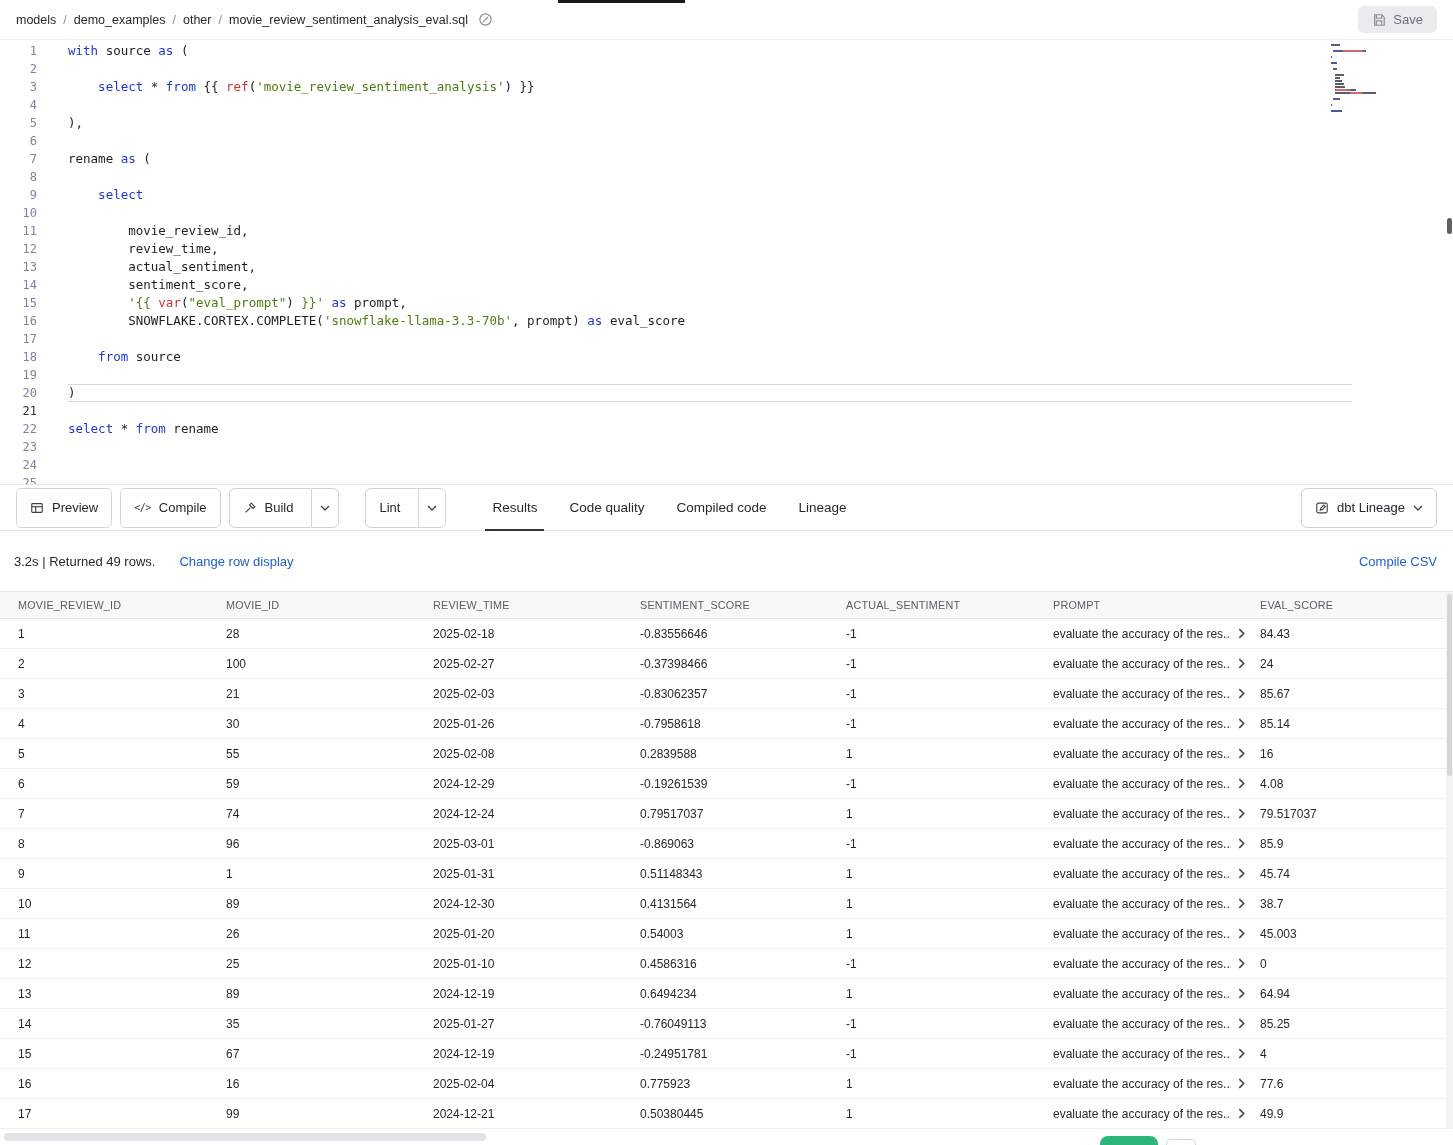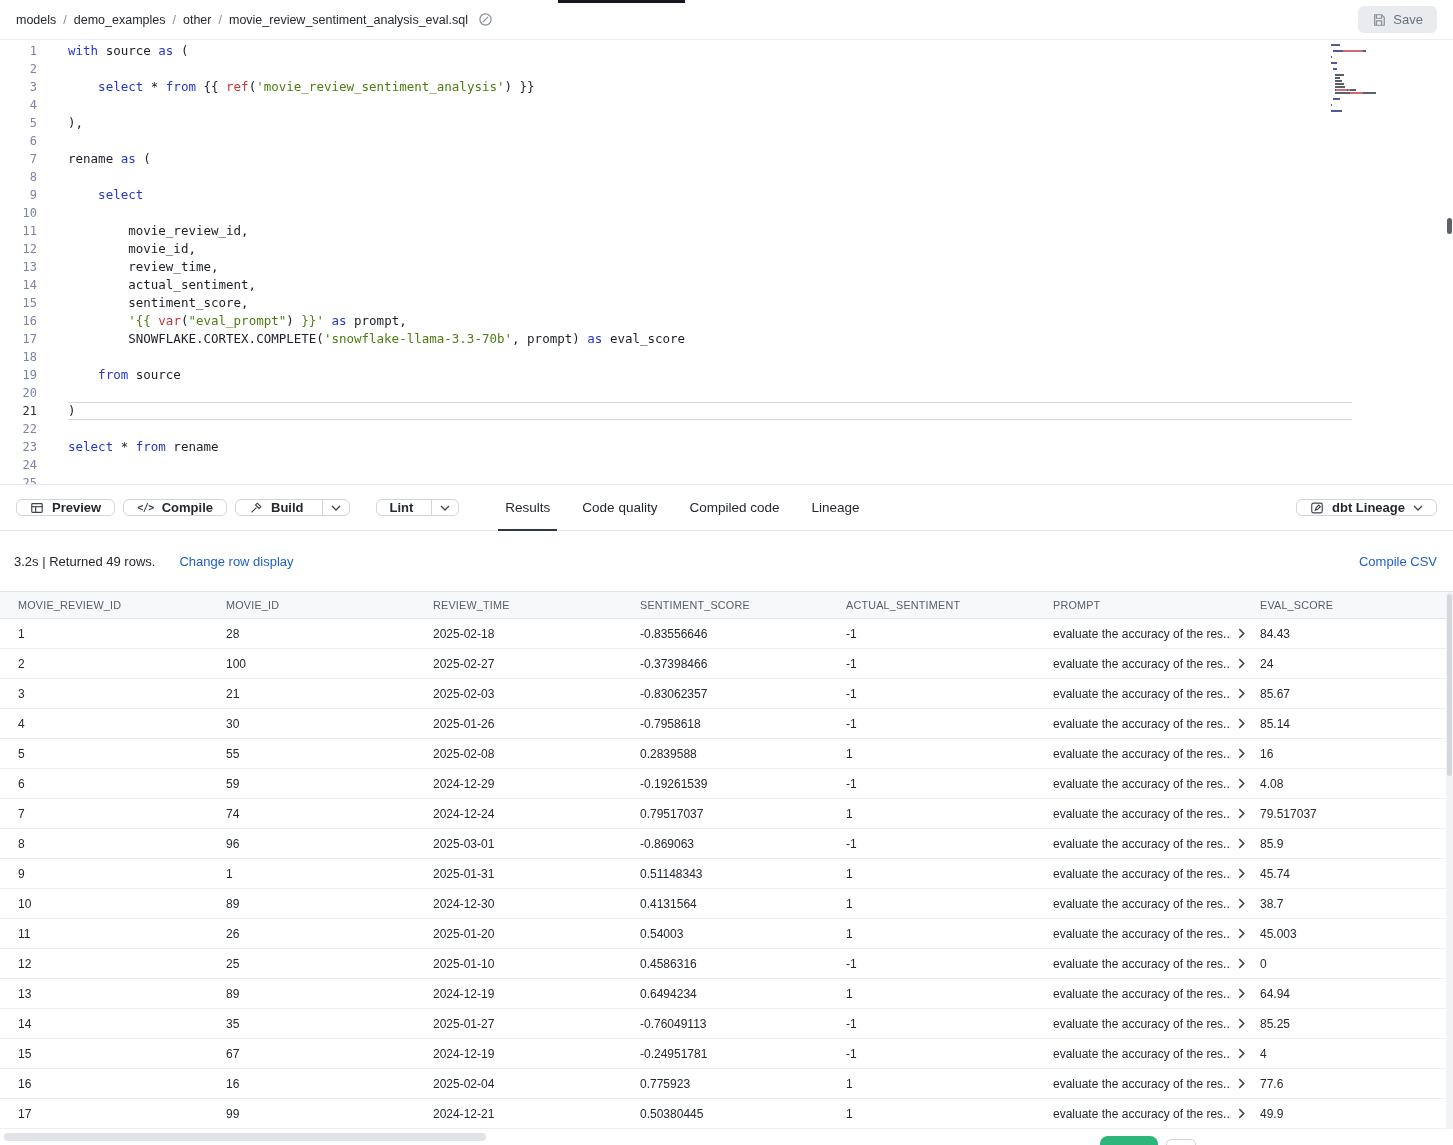--- a/index.html
+++ b/index.html
@@ -32,21 +32,21 @@
   .mini-line { display:flex; height:2px; margin-bottom:1px; }
   .mini-seg { height:2px; }
   .mini-p { background:#5a606b; } .mini-k { background:#4355d8; } .mini-s { background:#d4686c; } .mini-f { background:#d4686c; }
 
   .editor-scrollbar { position:absolute; right:1px; top:0; bottom:0; width:6px; }
   .editor-scrollbar .thumb { position:absolute; top:178px; right:0; width:5px; height:16px; background:#5c6068; border-radius:3px; }
 
   
   .toolbar { height:46px; display:flex; align-items:stretch; padding:0 16px; border-bottom:1px solid #e4e7eb; }
   .toolbar-left { display:flex; align-items:center; }
-  .btn { display:inline-flex; align-items:center; gap:8px; background:#fff; border:1px solid #d0d5db; border-radius:6px; padding:0 13px; height:17px; font-size:13px; color:#24292f; font-family:inherit; cursor:pointer;font-weight:bold; }
+  .btn { display:inline-flex; align-items:center; gap:8px; background:#fff; border:1px solid #d0d5db; border-radius:6px; padding:0 13px; height:40px; font-size:13px; color:#24292f; font-family:inherit; cursor:pointer; }
   .btn.space { margin-left:8px; }
   .btn.split { padding:0; overflow:hidden; }
   .split .main { padding:0 10px 0 13px; display:flex; align-items:center; gap:8px; height:100%; cursor:pointer; }
   .split .chev { border-left:1px solid #d0d5db; padding:0 8px; height:100%; display:flex; align-items:center; cursor:pointer; }
   .lint-space { margin-left:26px; }
   .code-glyph { font-family:"DejaVu Sans Mono",monospace; font-size:10px; color:#3c434d; letter-spacing:-0.5px; }
   .ic { display:inline-flex; align-items:center; }
   .tabs { display:flex; margin-left:30px; }
   .tab { padding:0 16px; display:flex; align-items:center; font-size:13.5px; color:#24292f; position:relative; cursor:pointer; }
   .tab.active { font-weight:500; }
@@ -145,21 +145,20 @@
         <div class="code-line">&nbsp;</div>
         <div class="code-line"><span class="tok-p">    </span><span class="tok-k">select</span><span class="tok-p"> * </span><span class="tok-k">from</span><span class="tok-p"> {{ </span><span class="tok-f">ref</span><span class="tok-p">(</span><span class="tok-s">'movie_review_sentiment_analysis'</span><span class="tok-p">) }}</span></div>
         <div class="code-line">&nbsp;</div>
         <div class="code-line"><span class="tok-p">),</span></div>
         <div class="code-line">&nbsp;</div>
         <div class="code-line"><span class="tok-p">rename </span><span class="tok-k">as</span><span class="tok-p"> (</span></div>
         <div class="code-line">&nbsp;</div>
         <div class="code-line"><span class="tok-p">    </span><span class="tok-k">select</span></div>
         <div class="code-line">&nbsp;</div>
         <div class="code-line"><span class="tok-p">        movie_review_id,</span></div>
-        <div class="code-line"><span class="tok-p">        movie_id,</span></div>
         <div class="code-line"><span class="tok-p">        review_time,</span></div>
         <div class="code-line"><span class="tok-p">        actual_sentiment,</span></div>
         <div class="code-line"><span class="tok-p">        sentiment_score,</span></div>
         <div class="code-line"><span class="tok-p">        </span><span class="tok-s">'{{ </span><span class="tok-f">var</span><span class="tok-p">(</span><span class="tok-s">"eval_prompt"</span><span class="tok-p">)</span><span class="tok-s"> }}'</span><span class="tok-p"> </span><span class="tok-k">as</span><span class="tok-p"> prompt,</span></div>
         <div class="code-line"><span class="tok-p">        SNOWFLAKE.CORTEX.COMPLETE(</span><span class="tok-s">'snowflake-llama-3.3-70b'</span><span class="tok-p">, prompt) </span><span class="tok-k">as</span><span class="tok-p"> eval_score</span></div>
         <div class="code-line">&nbsp;</div>
         <div class="code-line"><span class="tok-p">    </span><span class="tok-k">from</span><span class="tok-p"> source</span></div>
         <div class="code-line">&nbsp;</div>
         <div class="code-line active"><span class="tok-p">)</span></div>
         <div class="code-line">&nbsp;</div>

